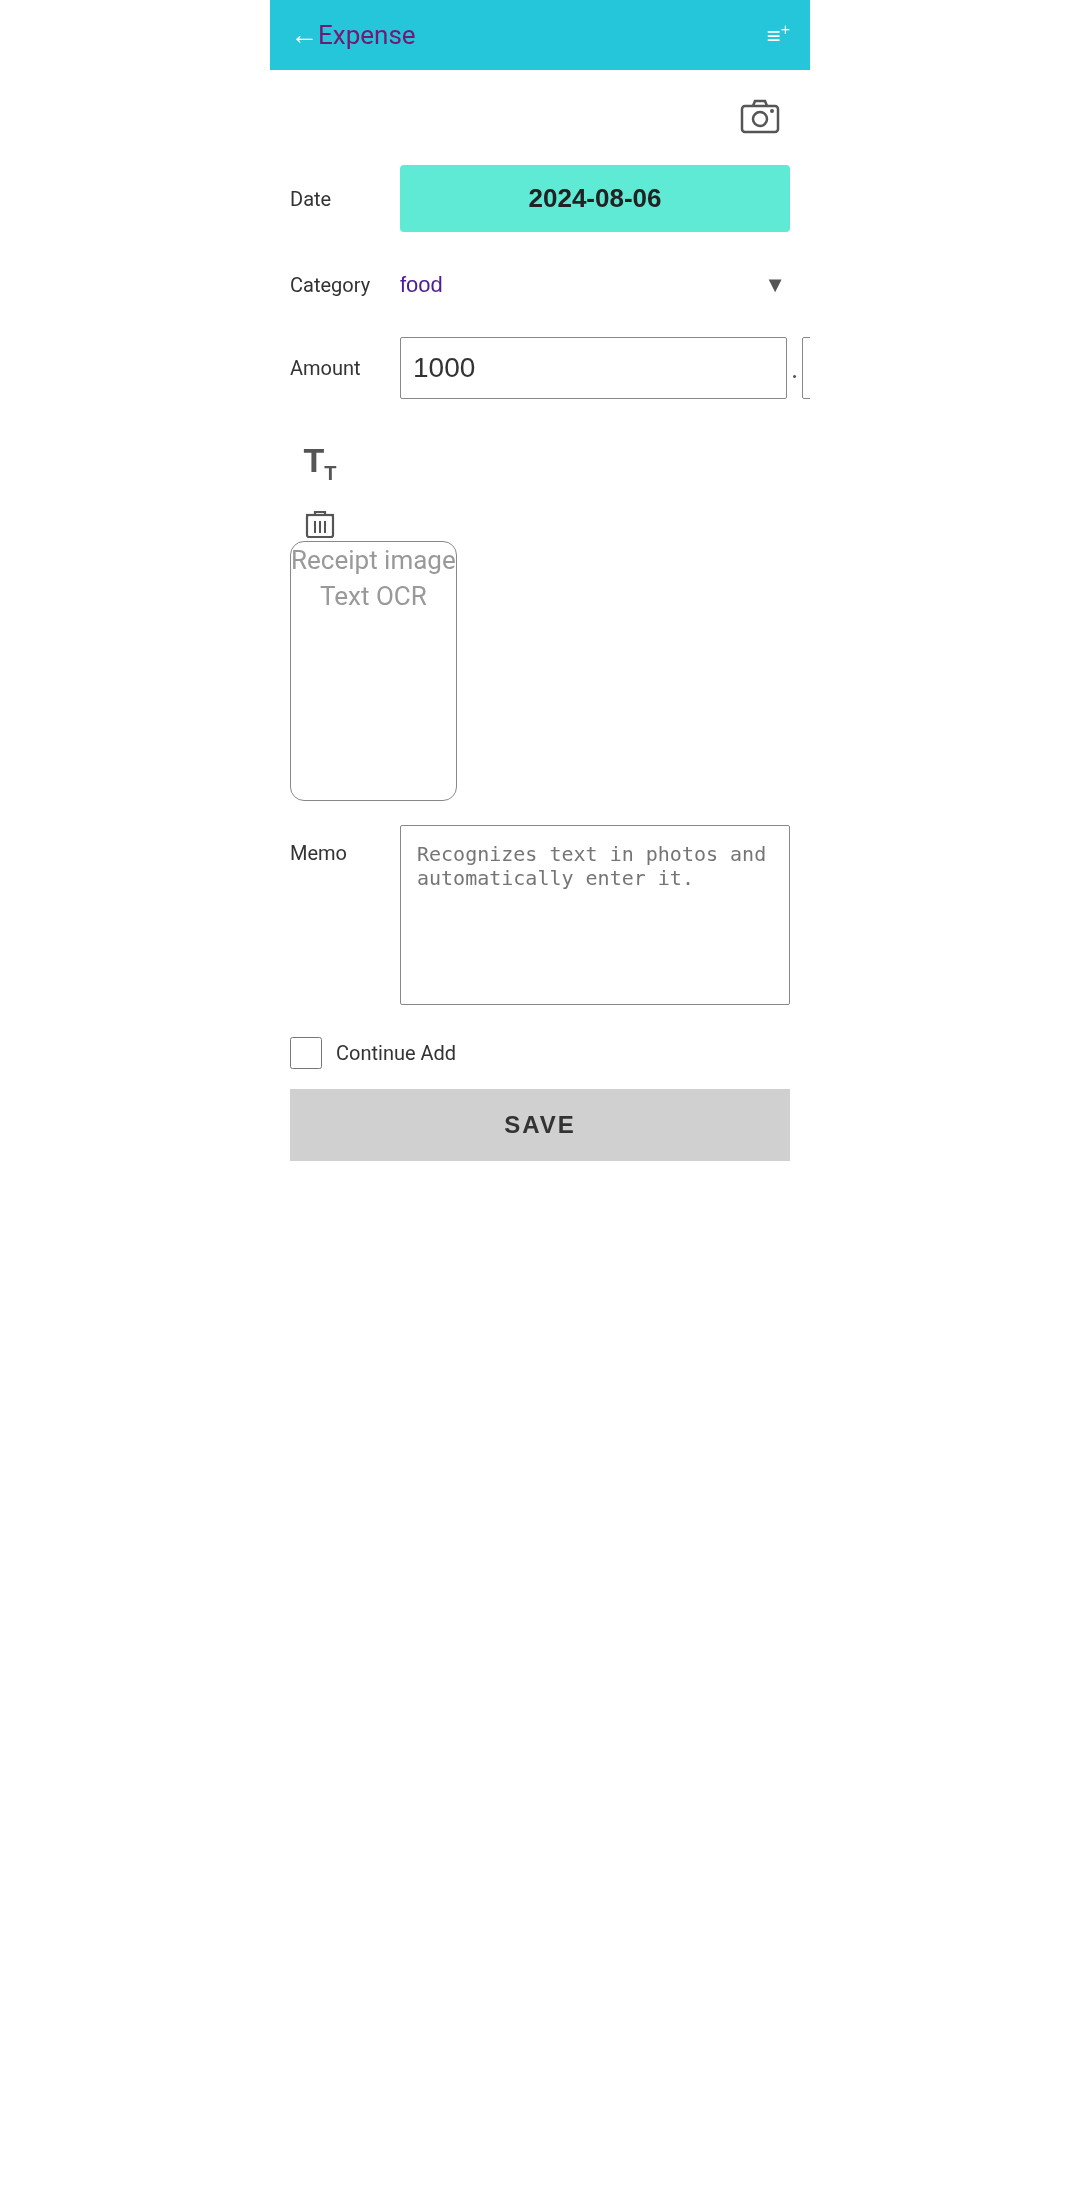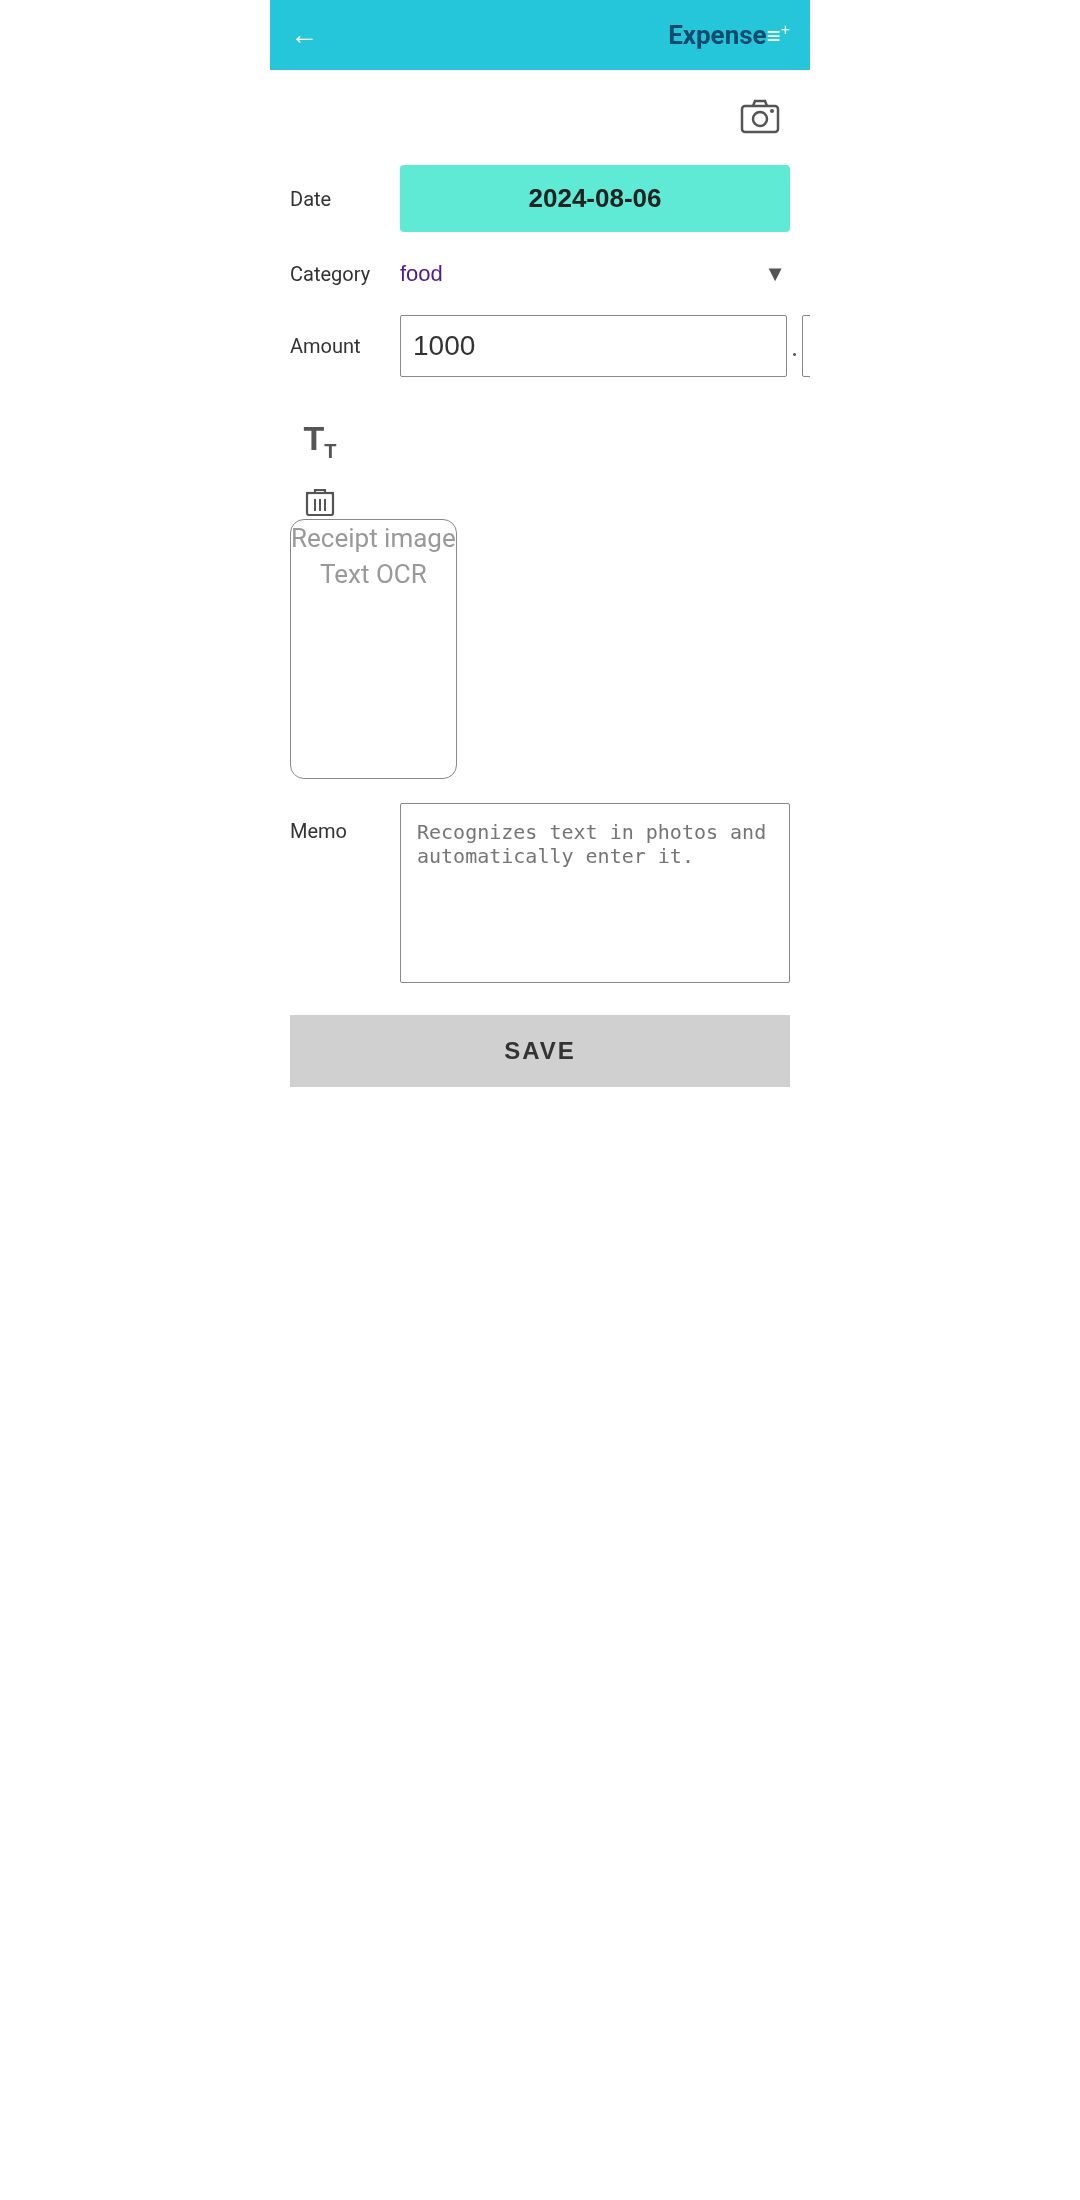--- a/index.html
+++ b/index.html
@@ -31,25 +31,25 @@
     .header-back-btn {
       color: white;
       font-size: 28px;
       cursor: pointer;
       background: none;
       border: none;
       line-height: 1;
     }
 
     .header-title {
-      color: #0c4a6e;
+      color: #701a75;
       font-size: 26px;
-      font-weight: 700;
-      flex: 1;
-      text-align: right;
+      font-weight: 400;
+      flex: 1;
+      text-align: left;
     }
 
     .header-add-btn {
       color: white;
       font-size: 24px;
       cursor: pointer;
       background: none;
       border: none;
       display: flex;
       align-items: center;
@@ -77,21 +77,21 @@
 
     .camera-icon {
       width: 44px;
       height: 44px;
     }
 
     
     .form-row {
       display: flex;
       align-items: center;
-      margin-bottom: 29px;
+      margin-bottom: 40px;
     }
 
     .form-label {
       font-size: 20px;
       color: #333;
       width: 110px;
       flex-shrink: 0;
     }
 
     
@@ -373,17 +373,21 @@
     </div>
   </div>
 
   
   <div class="memo-row">
     <span class="memo-label">Memo</span>
     <textarea class="memo-textarea" placeholder="Recognizes text in photos and automatically enter it." style=""></textarea>
   </div>
 
   
+  <div class="continue-add-row">
+    <input type="checkbox" class="continue-checkbox" style="">
+    <span class="continue-label">Continue Add</span>
+  </div>
 
   
   <button class="save-btn">SAVE</button>
 
 </div>
 
 </body></html>

